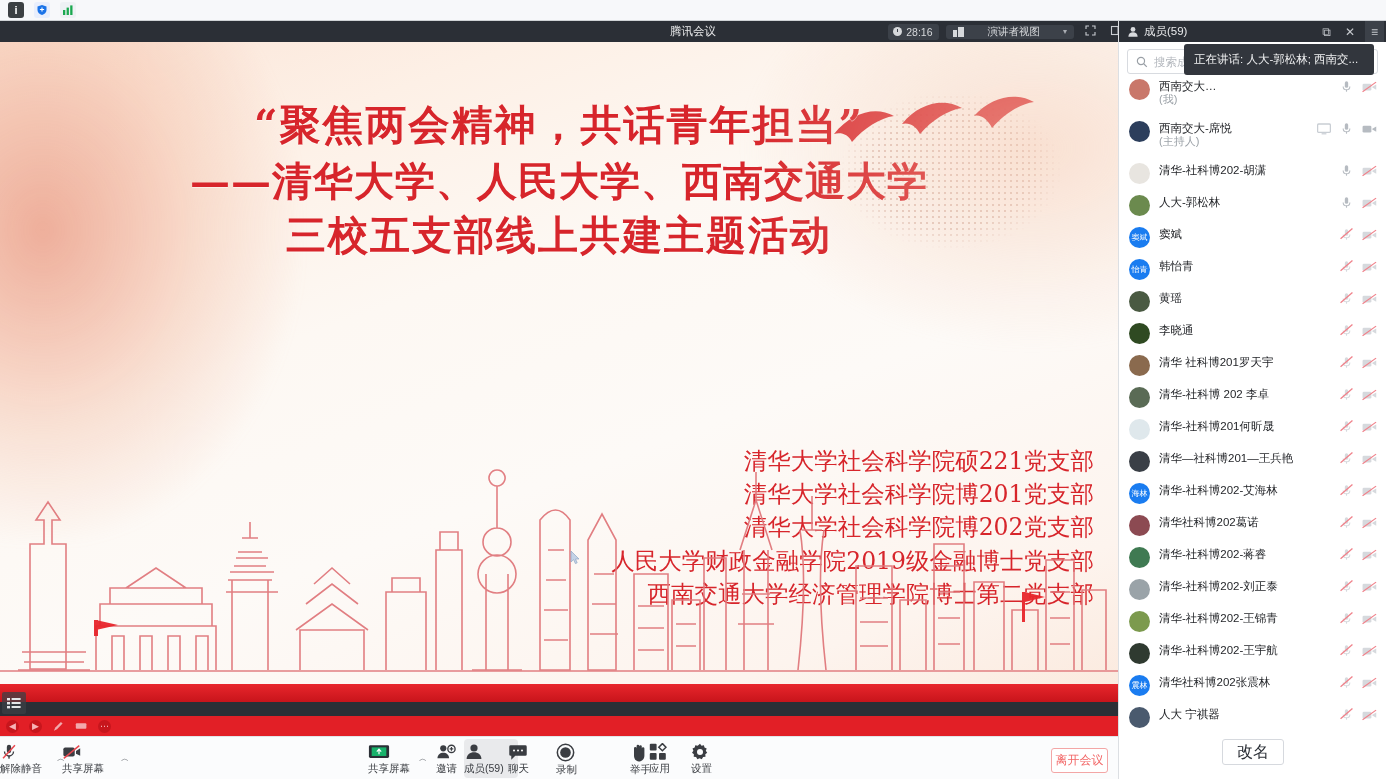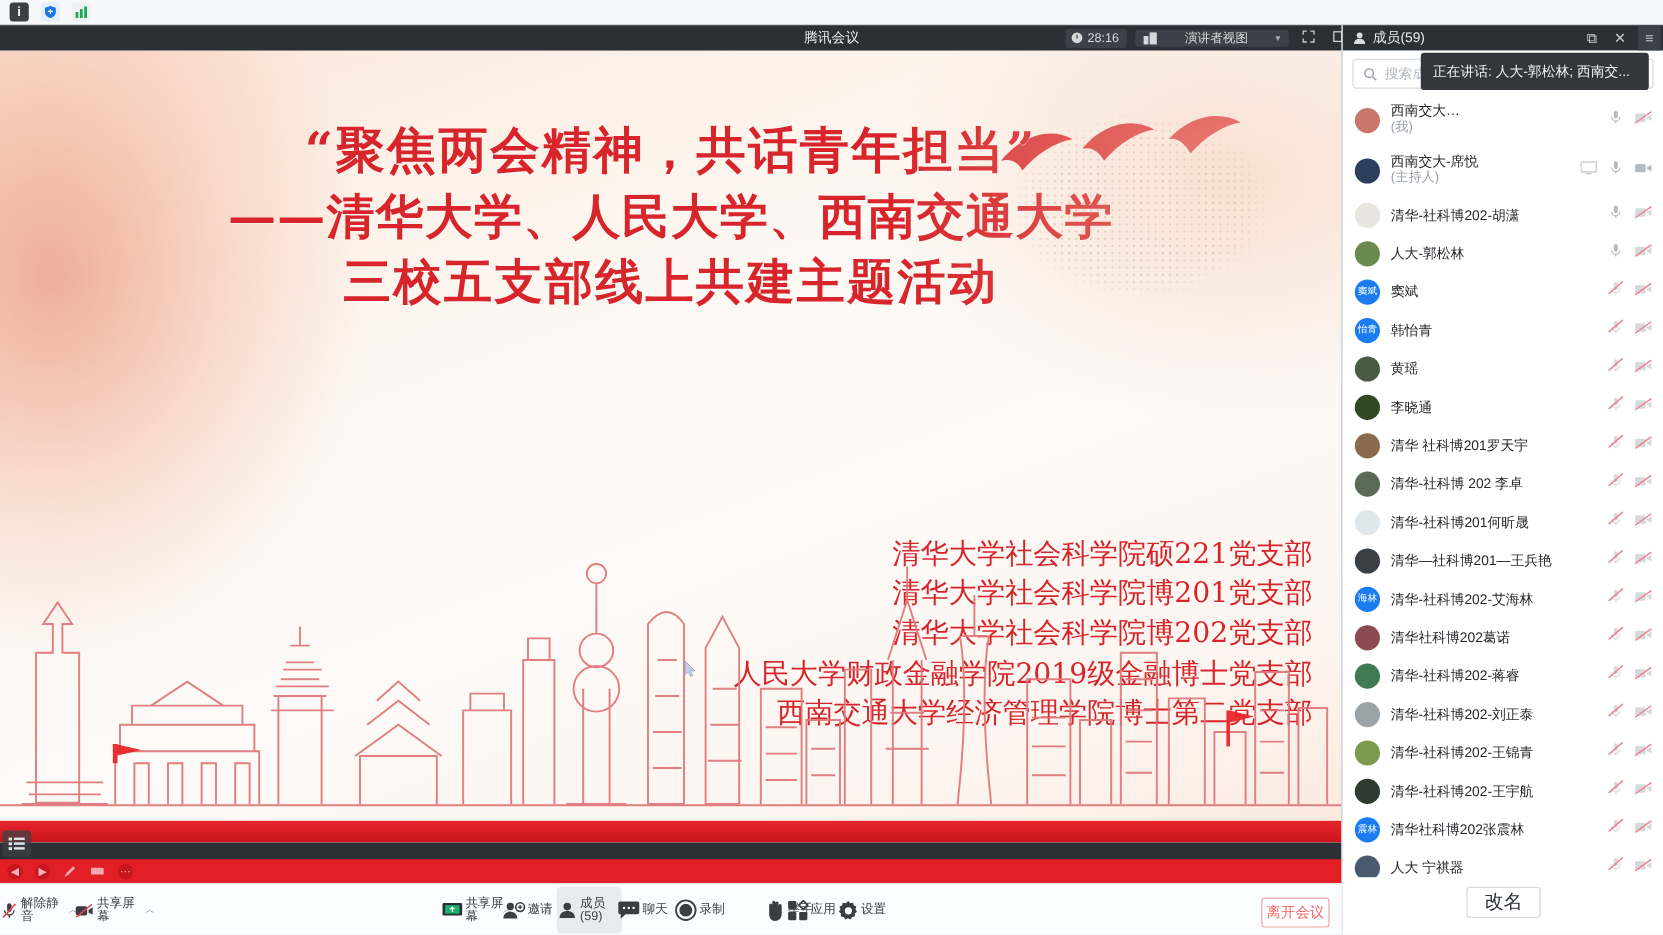--- a/index.html
+++ b/index.html
@@ -149,21 +149,21 @@
 
   .tooltip {
     position: absolute; left: 1184px; top: 44px; width: 190px; height: 31px;
     background: #32363d; color: #f0f1f2; border-radius: 3px;
     display: flex; align-items: center; padding: 0 10px;
     font-size: 11.5px; z-index: 30; overflow: hidden; white-space: nowrap;
   }
 
   .plist { position: absolute; left: 0; top: 58px; width: 268px; height: 668px; overflow: hidden; }
   .prow {
-    height: 32px; display: flex; align-items: center; padding: 0 10px 0 10px; gap: 9px;
+    height: 32px; display: flex; align-items: flex-start; padding: 0 10px 0 10px; gap: 9px;
   }
   .avatar {
     width: 21px; height: 21px; border-radius: 50%; flex: 0 0 21px;
     display:flex; align-items:center; justify-content:center;
     font-size: 8px; color:#fff; overflow:hidden; line-height:1;
   }
   .pname { flex: 1; font-size: 11.5px; color: #24262a; white-space: nowrap; overflow: hidden; }
   .pname .sub { color: #9aa0a6; font-size: 11px; }
   .pname .two { display: block; line-height: 1.25; }
   .picons { display: flex; align-items: center; gap: 9px; flex: 0 0 auto; }
@@ -178,21 +178,21 @@
     font-family: "Liberation Sans", "DejaVu Sans", sans-serif;
   }
 
   
   .toolbar {
     position: absolute; left: 0; top: 736px; width: 1118px; height: 43px;
     background: #fbfcfd; border-top: 1px solid #e2e5e9;
   }
   .tb-item {
     position: absolute; top: 2px; width: 54px; height: 39px;
-    display: flex; flex-direction: row; align-items: center; justify-content: center; gap: 2px;
+    display: flex; flex-direction: column; justify-content: center; gap: 2px;
     font-size: 10.5px; color: #3a3d42; border-radius: 4px;
   }
   .tb-item.active { background: #e9eaec; }
   .tb-caret { position: absolute; top: 16px; font-size: 8px; color: #6b6f75; }
   .tb-label { line-height: 1; }
   .leave-btn {
     position: absolute; top: 748px; left: 1051px; width: 57px; height: 25px;
     border: 1px solid #f3a6a6; border-radius: 3px; background: #fff;
     color: #f26666; font-size: 12px;
     display: flex; align-items: center; justify-content: center;
@@ -390,21 +390,21 @@
     <div class="tb-item" style="left:368px">
       <svg width="22" height="17" viewBox="0 0 24 18">
         <rect x="1" y="1" width="22" height="14" rx="1.6" fill="#2b2f36"></rect>
         <rect x="4" y="3.4" width="16" height="9.4" fill="#18b26b"></rect>
         <path d="M12 11 L12 5.6 M9.6 8 L12 5.4 L14.4 8" stroke="#fff" stroke-width="1.3" fill="none"></path>
       </svg>
       <span class="tb-label">共享屏幕</span>
     </div>
     <span class="tb-caret" style="left:419px">︿</span>
 
-    <div class="tb-item" style="left:412px">
+    <div class="tb-item" style="left:436px">
       <svg width="20" height="18" viewBox="0 0 22 18">
         <g fill="#3a3d42">
             <circle cx="8" cy="5" r="3.4"></circle>
             <path d="M1.6 16 c0 -4 3 -6.2 6.4 -6.2 c3.4 0 6.4 2.2 6.4 6.2 Z"></path>
           </g>
         <circle cx="17" cy="5.6" r="4" fill="none" stroke="#3a3d42" stroke-width="1.5"></circle>
         <path d="M17 3.6 v4 M15 5.6 h4" stroke="#3a3d42" stroke-width="1.3"></path>
       </svg>
       <span class="tb-label">邀请</span>
     </div>

